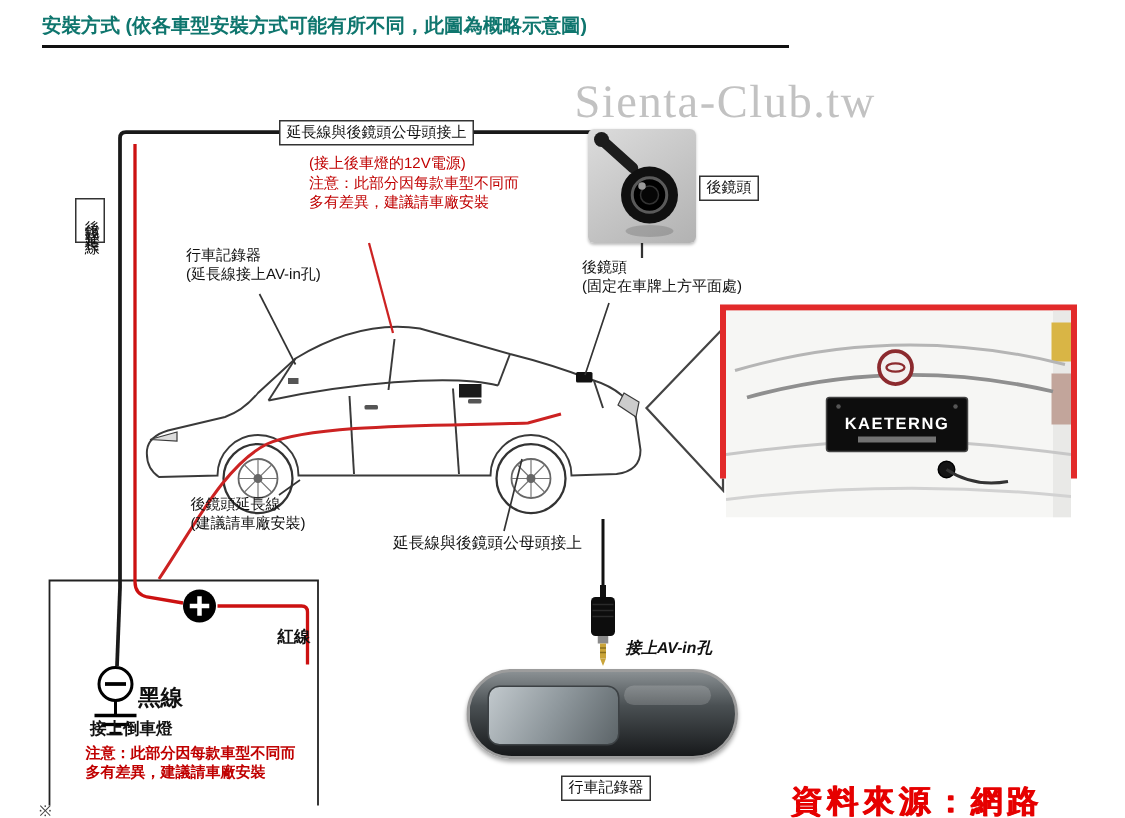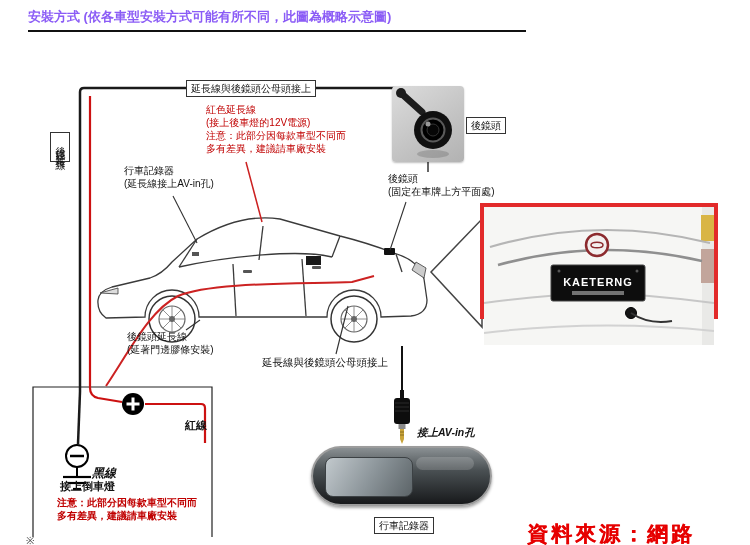--- a/index.html
+++ b/index.html
@@ -6,21 +6,21 @@
   .stage {
     position:relative; width:750px; height:545px; background:#ffffff;
     overflow:hidden; font-family:"Liberation Sans",sans-serif; color:#111;
   }
   .lbl { position:absolute; font-size:10px; line-height:1.3; color:#111; white-space:nowrap; z-index:5; }
   .lbl.boxed { border:1px solid #333; background:#fff; padding:1px 4px; }
   .lbl.red { color:#c00000; }
   .lbl.bold { font-weight:bold; }
   .page-title {
     position:absolute; left:28px; top:8px; font-size:13px; font-weight:bold;
-    color:#8b5cf6; border-bottom:2px solid #111; padding-bottom:4px; width:498px; z-index:6;
+    color:#0f766e; border-bottom:2px solid #111; padding-bottom:4px; width:498px; z-index:6;
   }
   .watermark {
     position:absolute; left:383px; top:50px; font-family:"Liberation Serif",serif;
     font-size:31px; color:#c2c2c2; letter-spacing:1px; z-index:2;
   }
   .vertical-label {
     position:absolute; left:50px; top:132px; writing-mode:vertical-rl; text-orientation:upright;
     border:1px solid #333; background:#fff; padding:5px 2px; font-size:10px; letter-spacing:3px; z-index:5;
   }
   svg.wires { position:absolute; left:0; top:0; z-index:3; }
@@ -50,20 +50,21 @@
   }
   .footnote { position:absolute; left:26px; top:533px; font-size:10px; color:#444; z-index:5; }
   .note-line { display:block; }
 </style>
 </head>
 <body>
 
 <div class="stage">
 
   <div class="page-title">安裝方式 (依各車型安裝方式可能有所不同，此圖為概略示意圖)</div>
+  <div class="watermark">Sienta-Club.tw</div>
 
   <svg class="wires" width="750" height="545" viewBox="0 0 750 545">
 
     <path d="M33,537 L33,387 L212,387 L212,537" fill="none" stroke="#222" stroke-width="1.2"></path>
 
     <g stroke="#3a3a3a" stroke-width="1.3" fill="#ffffff">
       <path d="M106,318 Q97,312 98,300 Q99,291 112,287 L150,278 Q162,274 172,262 L197,239 Q240,213 280,219 L340,236 Q368,243 394,253 Q420,261 424,279 L427,300 Q427,314 411,316 L381,317 A27,27 0 0 0 327,317 L199,317 A27,27 0 0 0 145,317 L106,318 Z"></path>
       <path d="M197,239 L179,267" fill="none"></path>
       <path d="M179,267 C230,256 300,249 332,257" fill="none"></path>
       <path d="M340,236 L332,257" fill="none"></path>
@@ -172,44 +173,43 @@
       <path d="M10,42 L14,42 M10,45 L14,45" stroke="#8a6f1e" stroke-width="1"></path>
       <path d="M10,49 L14,49 L12,54 Z" fill="#c9a43a"></path>
     </svg>
   </div>
 
   <div class="lbl boxed" style="left:186px; top:80px;">延長線與後鏡頭公母頭接上</div>
   <div class="vertical-label">後鏡頭延長線</div>
   <div class="lbl boxed" style="left:466px; top:117px;">後鏡頭</div>
 
   <div class="lbl red" style="left:206px; top:103px;">
-    <span class="note-line">紅色延長線</span>
     <span class="note-line">(接上後車燈的12V電源)</span>
     <span class="note-line bold">注意：此部分因每款車型不同而</span>
     <span class="note-line bold">多有差異，建議請車廠安裝</span>
   </div>
 
   <div class="lbl" style="left:124px; top:164px;">
     <span class="note-line">行車記錄器</span>
     <span class="note-line">(延長線接上AV-in孔)</span>
   </div>
 
   <div class="lbl" style="left:388px; top:172px;">
     <span class="note-line">後鏡頭</span>
     <span class="note-line">(固定在車牌上方平面處)</span>
   </div>
 
   <div class="lbl" style="left:127px; top:330px;">
     <span class="note-line">後鏡頭延長線</span>
-    <span class="note-line">(延著門邊膠條安裝)</span>
+    <span class="note-line">(建議請車廠安裝)</span>
   </div>
 
   <div class="lbl" style="left:262px; top:356px; font-size:10.5px;">延長線與後鏡頭公母頭接上</div>
 
-  <div class="lbl bold" style="left:92px; top:466px; font-size:12px;font-style:italic;">黑線</div>
+  <div class="lbl bold" style="left:92px; top:456px; font-size:15px;">黑線</div>
   <div class="lbl bold" style="left:185px; top:418px; font-size:11px;">紅線</div>
   <div class="lbl bold" style="left:60px; top:479px; font-size:11px;text-align:center;">接上倒車燈</div>
 
   <div class="lbl red bold" style="left:57px; top:496px;">
     <span class="note-line">注意：此部分因每款車型不同而</span>
     <span class="note-line">多有差異，建議請車廠安裝</span>
   </div>
 
   <div class="lbl bold" style="left:417px; top:426px; font-size:10.5px;font-style:italic;">接上AV-in孔</div>
   <div class="lbl boxed" style="left:374px; top:517px;">行車記錄器</div>

